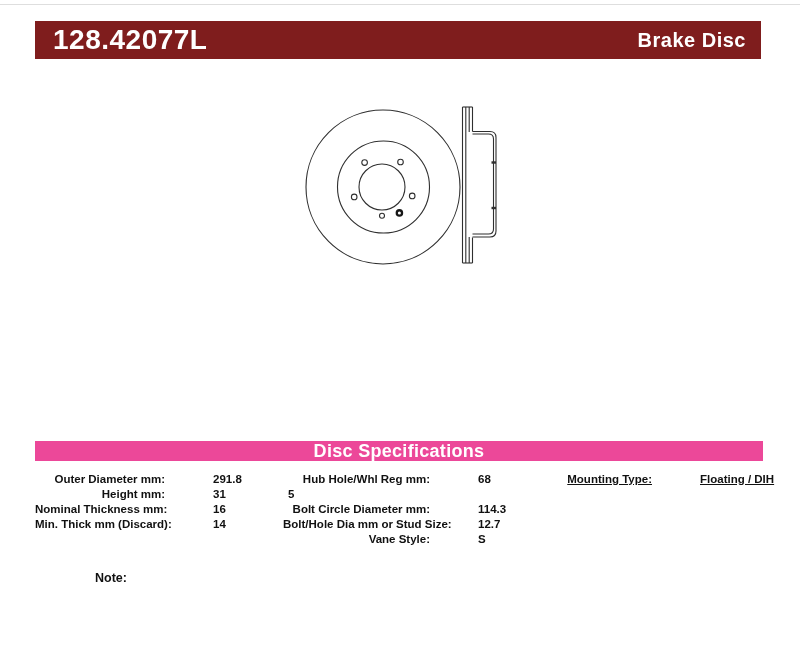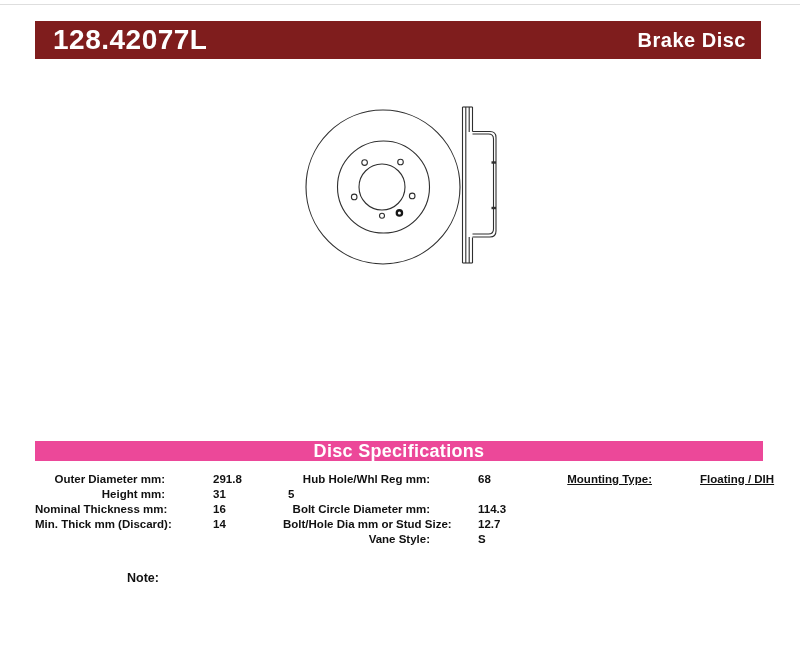--- a/index.html
+++ b/index.html
@@ -52,21 +52,21 @@
     display:inline-block;text-align:center;padding-left:5px;
   }
   .col-1{left:35px;}
   .col-1 .spec-label{width:130px;}
   .col-2{left:283px;}
   .col-2 .spec-label{width:147px;}
   .col-3{left:540px;text-decoration:underline;}
   .col-3 .spec-label{width:112px;}
   .note-label{
     position:absolute;left:95px;top:571px;
-    font-size:12.5px;font-weight:bold;color:#111;margin-left:32px;
+    font-size:12.5px;font-weight:bold;color:#111;
   }
 </style>
 </head>
 <body>
 
 <div class="hairline"></div>
 
 <div class="header-bar">
   <span class="part-number">128.42077L</span>
   <span class="product-title">Brake Disc</span>

